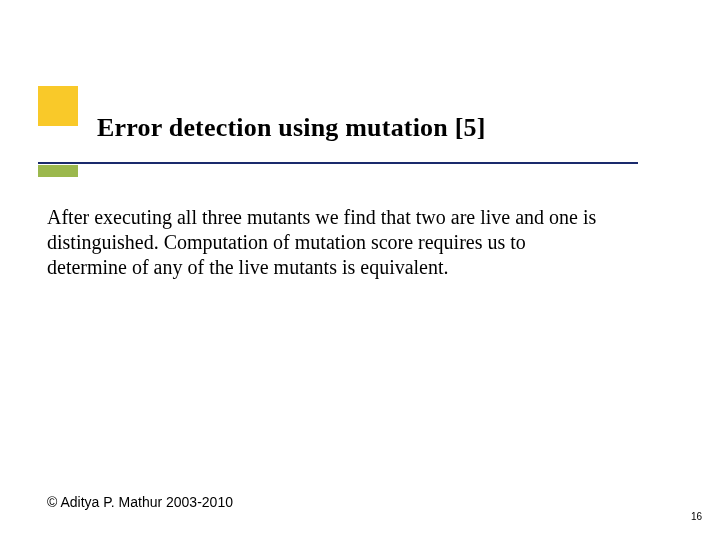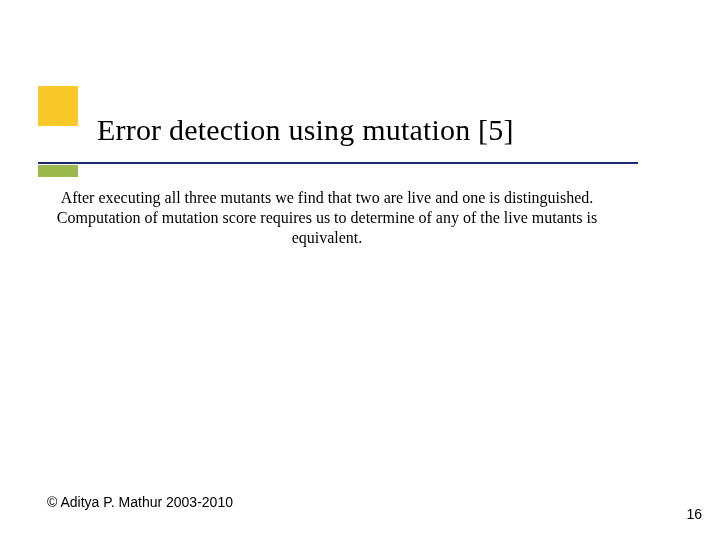--- a/index.html
+++ b/index.html
@@ -32,49 +32,48 @@
       left: 38px;
       top: 165px;
       width: 40px;
       height: 12px;
       background: #9bb84d;
     }
     .slide-title {
       position: absolute;
       left: 97px;
       top: 113px;
-      font-size: 30px;
+      font-size: 26px;
       color: #000;
-      font-weight: normal;
+      font-weight: bold;
       letter-spacing: 0.2px;
     }
     .body-text {
       position: absolute;
       left: 47px;
-      top: 188px;
+      top: 205px;
       width: 560px;
-      font-size: 16px;
+      font-size: 20px;
       color: #000;
       line-height: 1.25;
-      text-align: center;
     }
     .footer-left {
       position: absolute;
       left: 47px;
       bottom: 30px;
       font-family: Arial, Helvetica, sans-serif;
       font-size: 14px;
       color: #000;
     }
     .footer-right {
       position: absolute;
       right: 18px;
       bottom: 18px;
       font-family: Arial, Helvetica, sans-serif;
-      font-size: 14px;
+      font-size: 10px;
       color: #000;
     }
   </style>
 </head>
 <body>
 
 <div class="accent-yellow"></div>
 <div class="title-underline"></div>
 <div class="accent-green"></div>
 

